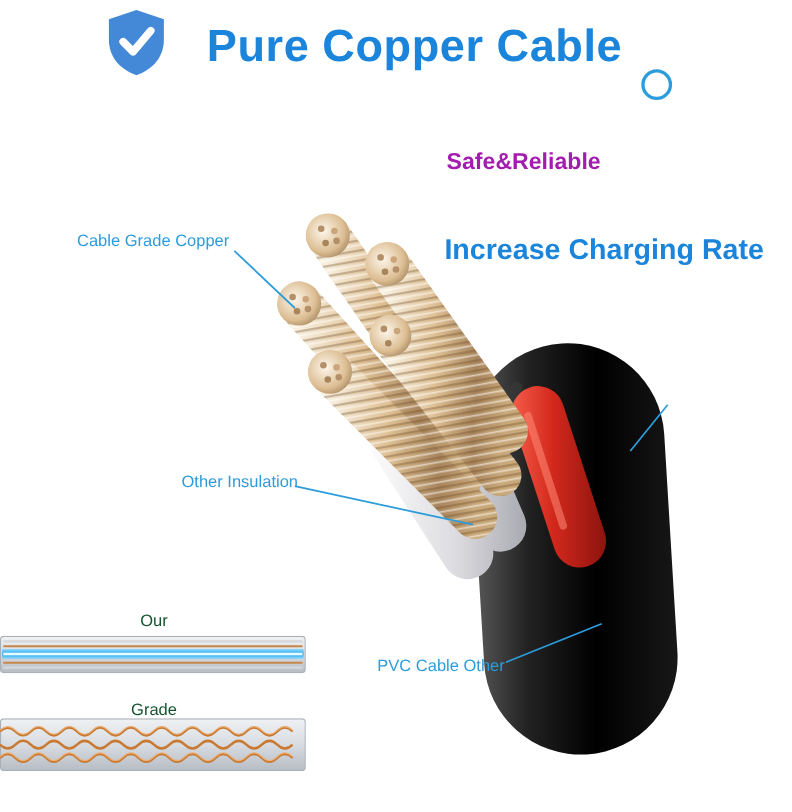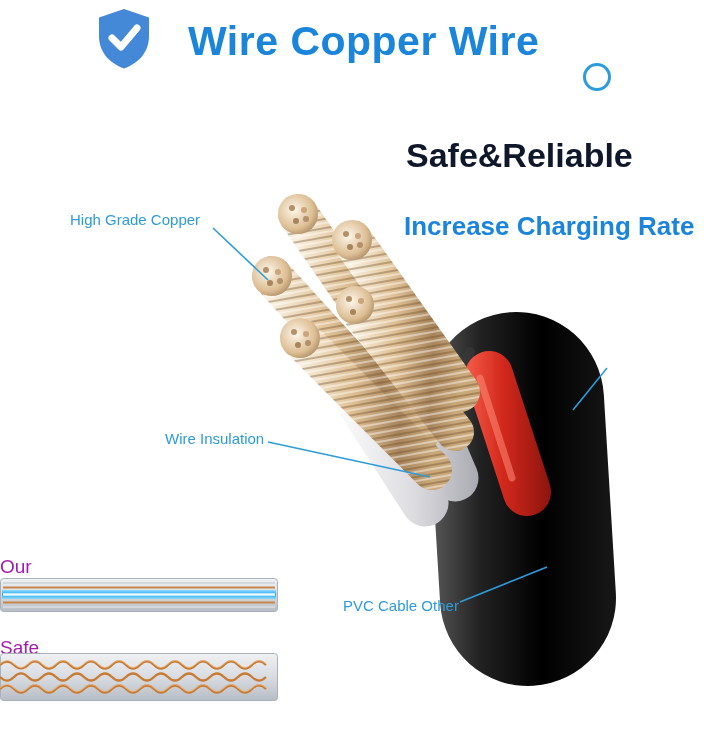--- a/index.html
+++ b/index.html
@@ -11,41 +11,41 @@
     font-family:"Liberation Sans", sans-serif;
   }
   .abs{position:absolute;}
   .title{
     left:188px;top:18px;width:400px;
     font-size:41px;font-weight:bold;color:#1b84db;
     letter-spacing:.5px;white-space:nowrap;
   }
   .benefit1{
     left:406px;top:136px;
-    font-size:34px;font-weight:bold;color:#0f172a;white-space:nowrap;
+    font-size:21px;font-weight:bold;color:#a21caf;white-space:nowrap;
   }
   .benefit2{
     left:404px;top:180px;
     font-size:26px;font-weight:bold;color:#1b84db;white-space:nowrap;margin-top:31px;
   }
   .callout-label{
     font-size:15px;color:#2d9cdb;white-space:nowrap;
   }
   .lbl-hgc{left:70px;top:211px;}
   .lbl-afs{left:553px;top:344px;}
   .lbl-wi{left:165px;top:430px;}
   .lbl-pvc{left:343px;top:597px;}
   .ring{
     left:583px;top:63px;width:22px;height:22px;
     border:3px solid #2d9cdb;border-radius:50%;
   }
   .shield{left:92px;top:6px;}
   .cmp-label{
-    width:280px;left:0;text-align:left;
-    font-size:19px;color:#a21caf;
+    width:280px;left:0;text-align:center;
+    font-size:15px;color:#14532d;
   }
   .cmp-our-label{top:556px;}
   .cmp-other-label{top:637px;}
   .swatch{left:0;}
   .swatch-our{top:578px;}
   .swatch-other{top:653px;}
   svg{display:block;}
   .full-layer{left:0;top:0;pointer-events:none;}
 </style>
 </head>
@@ -171,44 +171,44 @@
       <line x1="268" y1="442" x2="430" y2="477"></line>
       <line x1="460" y1="602" x2="547" y2="567"></line>
     </g>
   </svg>
 
   <svg class="abs shield" width="64" height="64" viewBox="0 0 64 64">
     <path d="M32 3 L57 11.5 V30 C57 46 47 57 32 62.5 C17 57 7 46 7 30 V11.5 Z" fill="#4489d8"></path>
     <polyline points="20,32 29,41 45,22" fill="none" stroke="#ffffff" stroke-width="7" stroke-linecap="round" stroke-linejoin="round"></polyline>
   </svg>
 
-  <div class="abs title">Wire Copper Wire</div>
+  <div class="abs title">Pure Copper Cable</div>
 
   <div class="abs ring"></div>
 
   <div class="abs benefit1">Safe&amp;Reliable</div>
   <div class="abs benefit2">Increase Charging Rate</div>
 
-  <div class="abs callout-label lbl-hgc">High Grade Copper</div>
-  <div class="abs callout-label lbl-wi">Wire Insulation</div>
+  <div class="abs callout-label lbl-hgc">Cable Grade Copper</div>
+  <div class="abs callout-label lbl-wi">Other Insulation</div>
   <div class="abs callout-label lbl-pvc">PVC Cable Other</div>
 
   <div class="abs cmp-label cmp-our-label">Our</div>
 
   <svg class="abs swatch swatch-our" width="278" height="34" viewBox="0 0 278 34">
     <rect x="0.5" y="0.5" width="277" height="33" rx="3" fill="url(#bgStrip)" stroke="#aab0b8"></rect>
     <line x1="3" y1="5" x2="275" y2="5" stroke="#d4d7db" stroke-width="2"></line>
     <line x1="3" y1="9.5" x2="275" y2="9.5" stroke="#c8854a" stroke-width="2"></line>
     <rect x="2" y="12" width="274" height="9" fill="url(#blueBand)" opacity="0.95"></rect>
     <line x1="3" y1="16.5" x2="275" y2="16.5" stroke="#eafaff" stroke-width="2.4"></line>
     <line x1="3" y1="24.5" x2="275" y2="24.5" stroke="#c8854a" stroke-width="2"></line>
     <line x1="3" y1="29" x2="275" y2="29" stroke="#d4d7db" stroke-width="2"></line>
   </svg>
 
-  <div class="abs cmp-label cmp-other-label">Safe</div>
+  <div class="abs cmp-label cmp-other-label">Grade</div>
 
   <svg class="abs swatch swatch-other" width="278" height="48" viewBox="0 0 278 48">
     <rect x="0.5" y="0.5" width="277" height="47" rx="3" fill="url(#bgStrip)" stroke="#aab0b8"></rect>
     <path d="M0 12 q7 -7 14 0 t14 0 t14 0 t14 0 t14 0 t14 0 t14 0 t14 0 t14 0 t14 0 t14 0 t14 0 t14 0 t14 0 t14 0 t14 0 t14 0 t14 0 t14 0" fill="none" stroke="#c87a33" stroke-width="2.2"></path>
     <path d="M0 24 q7 7 14 0 t14 0 t14 0 t14 0 t14 0 t14 0 t14 0 t14 0 t14 0 t14 0 t14 0 t14 0 t14 0 t14 0 t14 0 t14 0 t14 0 t14 0 t14 0" fill="none" stroke="#c87a33" stroke-width="2.2"></path>
     <path d="M0 36 q7 -7 14 0 t14 0 t14 0 t14 0 t14 0 t14 0 t14 0 t14 0 t14 0 t14 0 t14 0 t14 0 t14 0 t14 0 t14 0 t14 0 t14 0 t14 0 t14 0" fill="none" stroke="#c87a33" stroke-width="2.2"></path>
     <path d="M0 11 q7 -7 14 0 t14 0 t14 0 t14 0 t14 0 t14 0 t14 0 t14 0 t14 0 t14 0 t14 0 t14 0 t14 0 t14 0 t14 0 t14 0 t14 0 t14 0 t14 0" fill="none" stroke="#f0b57c" stroke-width="1" opacity="0.8"></path>
     <path d="M0 35 q7 -7 14 0 t14 0 t14 0 t14 0 t14 0 t14 0 t14 0 t14 0 t14 0 t14 0 t14 0 t14 0 t14 0 t14 0 t14 0 t14 0 t14 0 t14 0 t14 0" fill="none" stroke="#f0b57c" stroke-width="1" opacity="0.8"></path>
   </svg>
 

